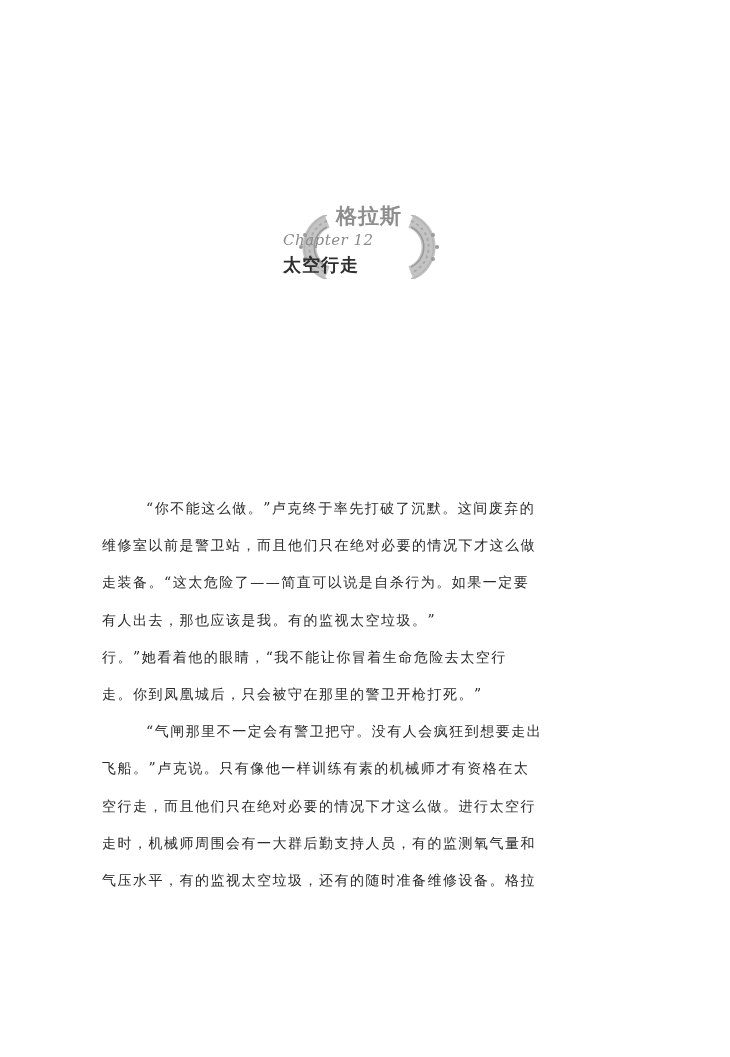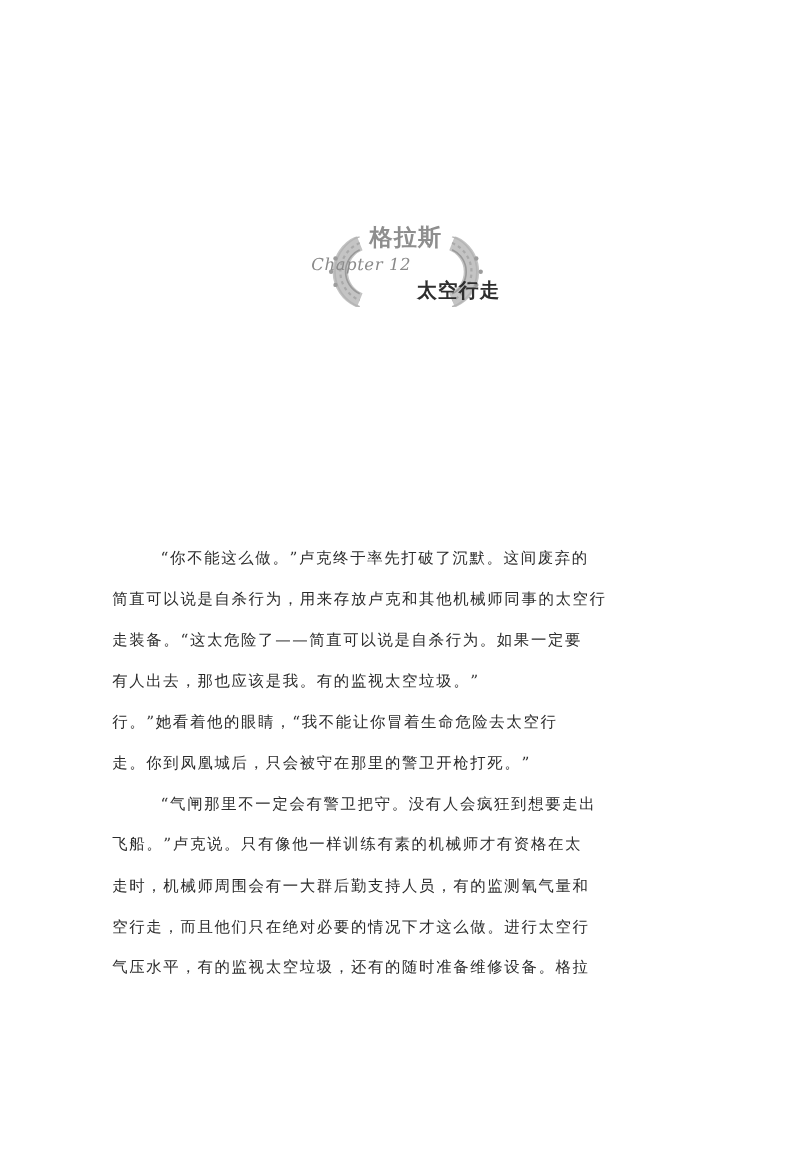--- a/index.html
+++ b/index.html
@@ -58,21 +58,21 @@
       font-style: italic;
       font-size: 15px;
       color: #8a8a8a;
       line-height: 20px;
       letter-spacing: 0.5px;
     }
     .chapter-subtitle {
       position: absolute;
       left: 0; right: 0;
       top: 50px;
-      text-align: right;
+      text-align: left;
       font-family: "DejaVu Sans", "Liberation Sans", sans-serif;
       font-weight: bold;
       font-size: 18px;
       color: #2e2e2e;
       line-height: 24px;
       letter-spacing: 1px;
     }
     
     .body-text {
       position: absolute;
@@ -117,25 +117,25 @@
       <circle cx="34" cy="32" r="2" fill="#9c9c9c"></circle>
       <circle cx="30" cy="44" r="2" fill="#9c9c9c"></circle>
     </svg>
     <div class="chapter-title">格拉斯</div>
     <div class="chapter-label">Chapter 12</div>
     <div class="chapter-subtitle">太空行走</div>
   </div>
 
   <div class="body-text">
     <span class="line indent">“你不能这么做。”卢克终于率先打破了沉默。这间废弃的</span>
-    <span class="line">简直可以说是自杀行为，用来存放卢克和其他机械师同事的太空行</span>
+    <span class="line">维修室以前是警卫站，而且他们只在绝对必要的情况下才这么做</span>
     <span class="line">走装备。“这太危险了——简直可以说是自杀行为。如果一定要</span>
     <span class="line">有人出去，那也应该是我。有的监视太空垃圾。”</span>
     <span class="line">行。”她看着他的眼睛，“我不能让你冒着生命危险去太空行</span>
     <span class="line">走。你到凤凰城后，只会被守在那里的警卫开枪打死。”</span>
     <span class="line indent">“气闸那里不一定会有警卫把守。没有人会疯狂到想要走出</span>
     <span class="line">飞船。”卢克说。只有像他一样训练有素的机械师才有资格在太</span>
+    <span class="line">空行走，而且他们只在绝对必要的情况下才这么做。进行太空行</span>
     <span class="line">走时，机械师周围会有一大群后勤支持人员，有的监测氧气量和</span>
-    <span class="line">空行走，而且他们只在绝对必要的情况下才这么做。进行太空行</span>
     <span class="line">气压水平，有的监视太空垃圾，还有的随时准备维修设备。格拉</span>
   </div>
 
 </div>
 
 </body></html>

